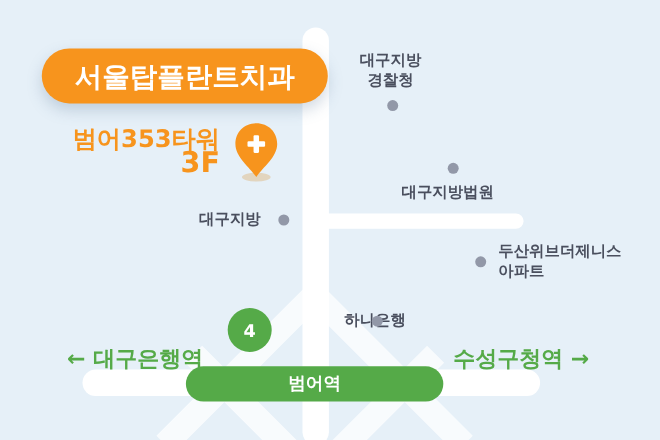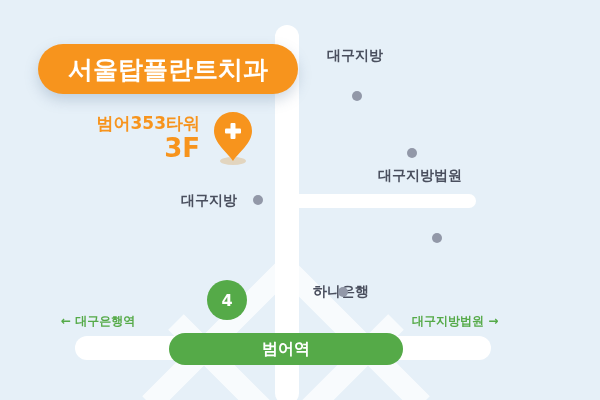--- a/index.html
+++ b/index.html
@@ -15,21 +15,21 @@
     .title-pill {
       left: 38px; top: 44px; width: 260px; height: 50px;
       background: #f7941d; border-radius: 25px;
       color: #fff; font-size: 25px; font-weight: bold;
       display: flex; align-items: center; justify-content: center;
       box-shadow: 0 6px 14px rgba(90,120,150,0.28);
       letter-spacing: 0px;
     }
     .bldg-name {
       right: 400px; top: 112px; color: #f7941d;
-      font-size: 17px; font-weight: bold; text-align: right; white-space: nowrap;
+      font-size: 22px; font-weight: bold; text-align: right; white-space: nowrap;
     }
     .floor {
       right: 400px; top: 133px; color: #f7941d;
       font-size: 26px; font-weight: bold; text-align: left;
     }
     .pin { left: 211px; top: 110px; width: 44px; height: 56px; }
     .label {
       color: #4a4f5e; font-size: 14px; line-height: 18px; white-space: nowrap; font-weight: bold;
     }
     .dot {
@@ -41,21 +41,21 @@
       color: #fff; font-size: 16px; font-weight: bold;
       display: flex; align-items: center; justify-content: center; font-family: Liberation Serif, serif;
     }
     .exit-badge {
       left: 207px; top: 280px; width: 40px; height: 40px;
       background: #55aa48; border-radius: 50%;
       color: #fff; font-size: 16px; font-weight: bold;
       display: flex; align-items: center; justify-content: center;
     }
     .dir {
-      color: #55aa48; font-size: 12px; font-weight: bold; white-space: nowrap; text-align: center;
+      color: #55aa48; font-size: 20px; font-weight: bold; white-space: nowrap; text-align: center;
     }
   </style>
 </head>
 <body>
 
 <div class="map">
 
   <svg class="roads" width="600" height="400">
 
     <g stroke="#ffffff" stroke-width="22" stroke-linecap="butt" opacity="0.75">
@@ -83,38 +83,43 @@
     <ellipse cx="22" cy="51" rx="13" ry="4" fill="#e0c9a6" opacity="0.7"></ellipse>
     <path d="M22 2 C11 2 3 10 3 21 C3 33 16 42 22 51 C28 42 41 33 41 21 C41 10 33 2 22 2 Z" fill="#f7941d"></path>
     <g>
       <rect x="19.5" y="13" width="5" height="16" rx="1" fill="#ffffff"></rect>
       <rect x="14" y="18.5" width="16" height="5" rx="1" fill="#ffffff"></rect>
     </g>
   </svg>
 
   <div class="abs label" style="left:327px; top:46px; text-align:center;">
     <div>대구지방</div>
+    <div>경찰청</div>
   </div>
   <div class="abs dot" style="left:352px; top:91px;"></div>
 
   <div class="abs dot" style="left:407px; top:148px;"></div>
-  <div class="abs label" style="left:365px; top:166px;margin-left:13px;">대구지방법원</div>
+  <div class="abs label" style="left:365px; top:166px;">대구지방법원</div>
 
   <div class="abs label" style="left:181px; top:191px;">대구지방</div>
   <div class="abs dot" style="left:253px; top:195px;"></div>
 
   <div class="abs dot" style="left:432px; top:233px;"></div>
+  <div class="abs label" style="left:453px; top:220px;">
+    <div>두산위브더제니스</div>
+    <div>아파트</div>
+  </div>
 
   <div class="abs label" style="left:313px; top:261px;margin-top:21px;">하나은행</div>
   <div class="abs dot" style="left:338px; top:287px;"></div>
 
   <div class="abs exit-badge">
     <span>4</span>
   </div>
 
   <div class="abs dir" style="left:61px; top:313px;">← 대구은행역</div>
-  <div class="abs dir" style="left:412px; top:313px;">대구지방법원 →</div>
+  <div class="abs dir" style="left:412px; top:313px;">수성구청역 →</div>
 
   <div class="abs station-pill">
     <span>범어역</span>
   </div>
 
 </div>
 
 </body></html>

